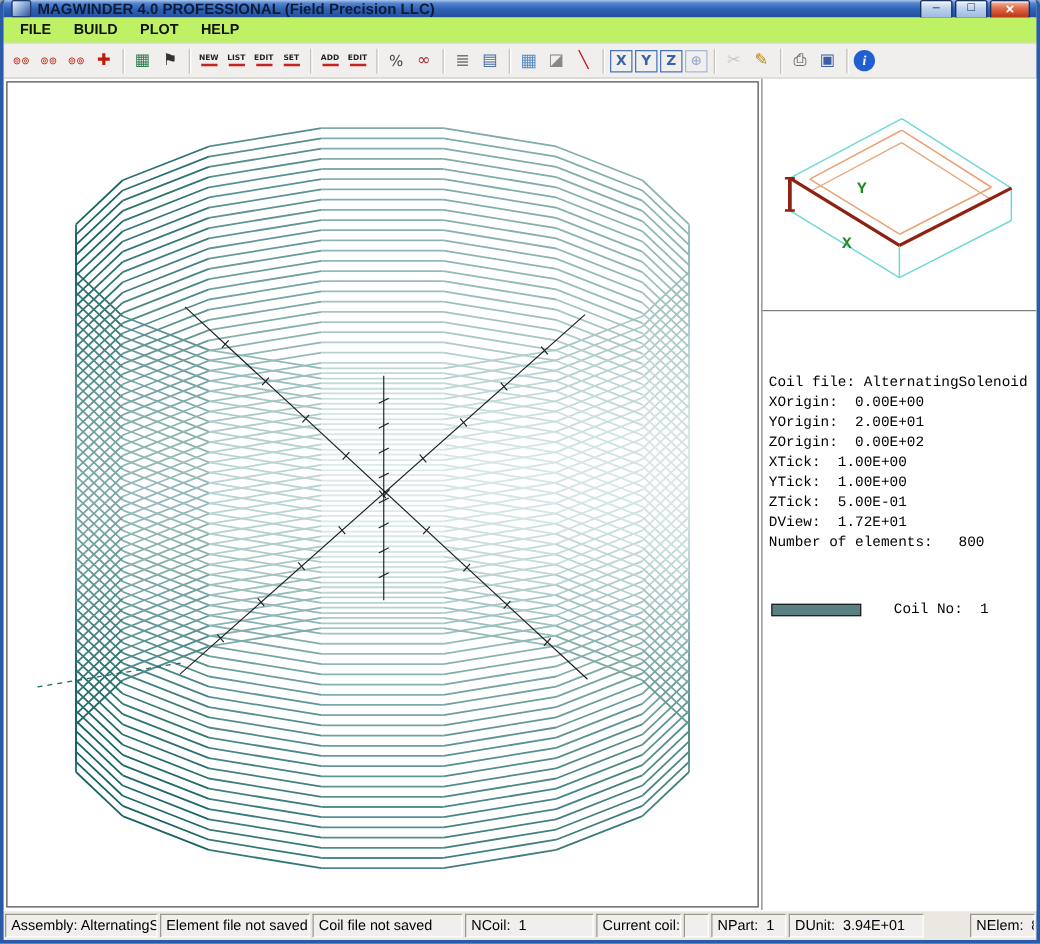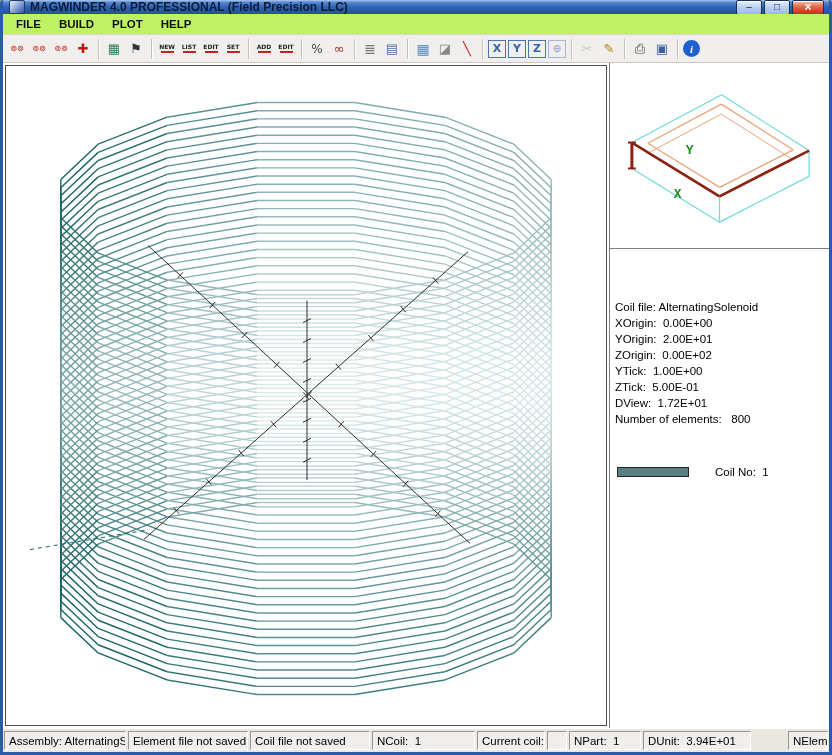--- a/index.html
+++ b/index.html
@@ -21,21 +21,21 @@
 .tool.boxed{border:1px solid #4a74b4;color:#3a64a8;font-size:11px;font-weight:bold;height:18px;min-width:18px}
 .tool.round{background:#1f5fd0;color:#fff;border-radius:50%;width:17px;height:17px;min-width:17px;font-size:11px;font-weight:bold;font-family:"Liberation Serif",serif;font-style:italic}
 .dim{opacity:.45}
 .sep{width:1px;height:20px;background:#c5c2bb;box-shadow:1px 0 0 #fff;margin:0 4px;flex:none}
 .content{flex:1;display:flex;background:#fff;min-height:0}
 .plot-wrap{flex:none;width:602px;margin:2px;border:1px solid #4f4f4f;background:#fff}
 .plot-wrap svg{display:block;width:100%;height:100%}
 .right{flex:1;display:flex;flex-direction:column;border-left:1px solid #808080;background:#fff;min-width:0}
 .orient{flex:none;height:186px;border-bottom:1px solid #808080}
 .orient svg{display:block;width:100%;height:100%}
-.info{flex:1;padding:18px 2px 0 5px;font-family:Liberation Sans, sans-serif;font-size:11.5px;line-height:16px;color:#000;white-space:pre;overflow:hidden}
+.info{flex:1;padding:18px 2px 0 5px;font-family:Liberation Mono, monospace;font-size:11.5px;line-height:16px;color:#000;white-space:pre;overflow:hidden}
 .swatch-row{display:flex;align-items:center;margin-top:5px;white-space:pre}
 .swatch{width:72px;height:10px;border:1px solid #222;margin-left:2px;margin-right:26px;flex:none}
 .status{height:24px;flex:none;display:flex;gap:2px;align-items:stretch;background:#ebe8e2;padding:2px 1px;border-top:1px solid #fff}
 .segment{border:1px solid;border-color:#9a978f #fff #fff #9a978f;font-size:11.5px;display:flex;align-items:center;padding:0 4px;white-space:pre;overflow:hidden;background:#f0efed;color:#000}
 </style>
 </head>
 <body>
 
 <div class="window">
   <div class="titlebar">
@@ -973,32 +973,32 @@
             <line x1="22" y1="80" x2="110" y2="134" stroke="#8e2212" stroke-width="2.6"></line>
             <line x1="110" y1="134" x2="200" y2="88" stroke="#8e2212" stroke-width="2.6"></line>
             <line x1="22" y1="80" x2="22" y2="106" stroke="#8e2212" stroke-width="3"></line>
             <line x1="18" y1="80" x2="26" y2="80" stroke="#8e2212" stroke-width="2"></line>
             <line x1="18" y1="106" x2="26" y2="106" stroke="#8e2212" stroke-width="2"></line>
             <text x="76" y="92" fill="#1e8c1e" font-size="13" font-weight="bold" font-family="Liberation Mono, DejaVu Sans Mono, monospace">Y</text>
             <text x="64" y="136" fill="#1e8c1e" font-size="13" font-weight="bold" font-family="Liberation Mono, DejaVu Sans Mono, monospace">X</text>
           </svg>
       </div>
       <div class="info">
-        <div id="info-lines"><div>Coil file: AlternatingSolenoid</div><div>XOrigin:  0.00E+00</div><div>YOrigin:  2.00E+01</div><div>ZOrigin:  0.00E+02</div><div>YTick:  1.00E+00</div><div>ZTick:  5.00E-01</div><div>DView:  1.72E+01</div><div>Number of elements:   800</div></div>
+        <div id="info-lines"><div>Coil file: AlternatingSolenoid</div><div>XOrigin:  0.00E+00</div><div>YOrigin:  2.00E+01</div><div>ZOrigin:  0.00E+02</div><div>XTick:  1.00E+00</div><div>YTick:  1.00E+00</div><div>ZTick:  5.00E-01</div><div>DView:  1.72E+01</div><div>Number of elements:   800</div></div>
         <div class="swatch-row">
           <span class="swatch" id="coil-swatch" style="background: rgb(90, 129, 129);"></span>
           <span>Coil No:  1</span>
         </div>
       </div>
     </div>
   </div>
   <div class="status" id="statusbar">
       <span class="segment" style="width: 122px;">Assembly: AlternatingSolenoid</span>
       <span class="segment" style="width: 120px;">Element file not saved</span>
       <span class="segment" style="width: 120px;">Coil file not saved</span>
       <span class="segment" style="width: 103px;">NCoil:  1</span>
       <span class="segment" style="width: 68px;">Current coil:</span>
       <span class="segment" style="width: 20px;"></span>
-      <span class="segment" style="width: 72px;">NPart:  1</span>
+      <span class="segment" style="width: 60px;">NPart:  1</span>
       <span class="segment" style="width: 108px;">DUnit:  3.94E+01</span>
       <span class="segment" style="flex: 1 1 0%; margin-left: 35px;">NElem:  800</span>
     </div>
 </div>
 
 </body></html>

